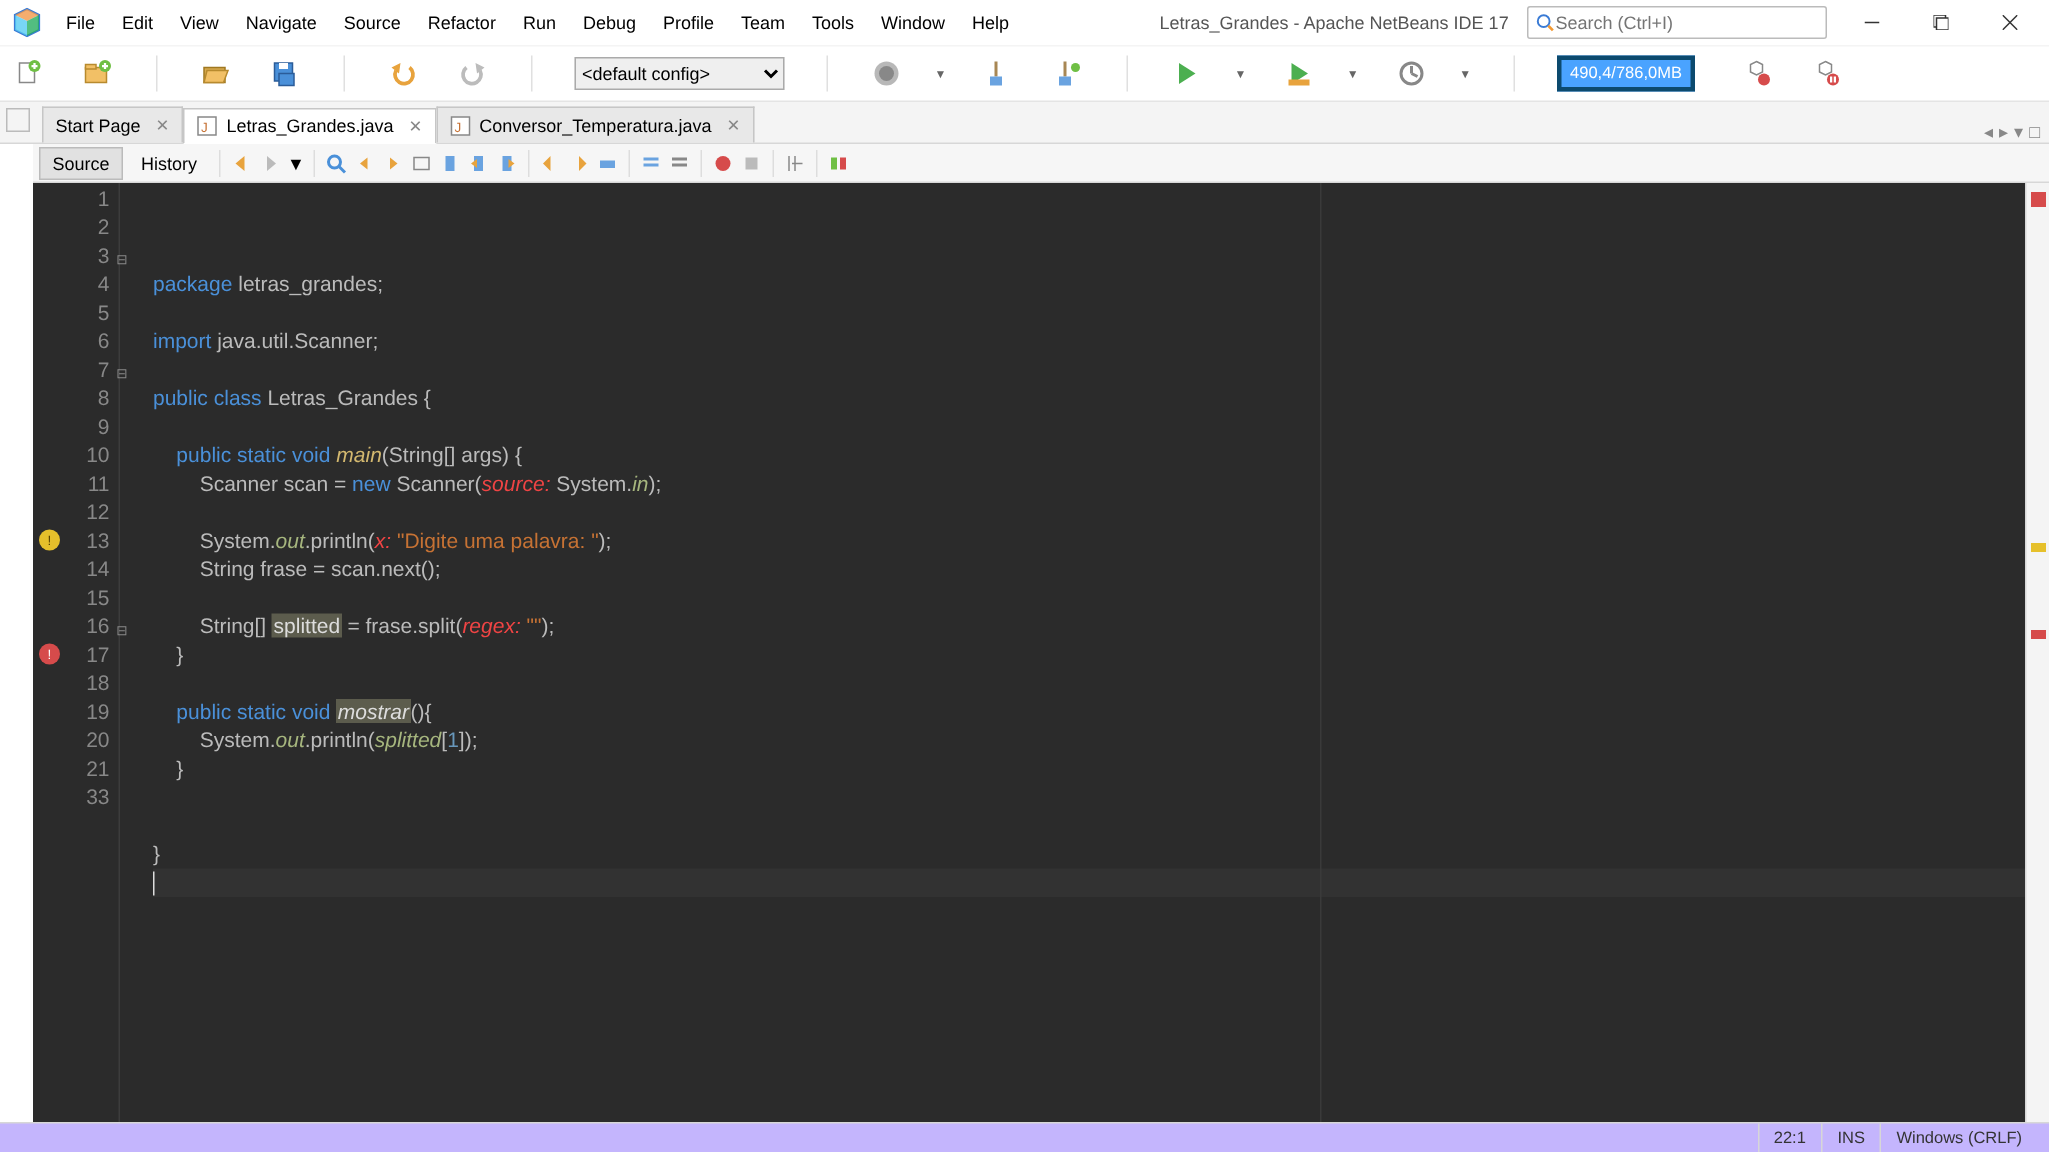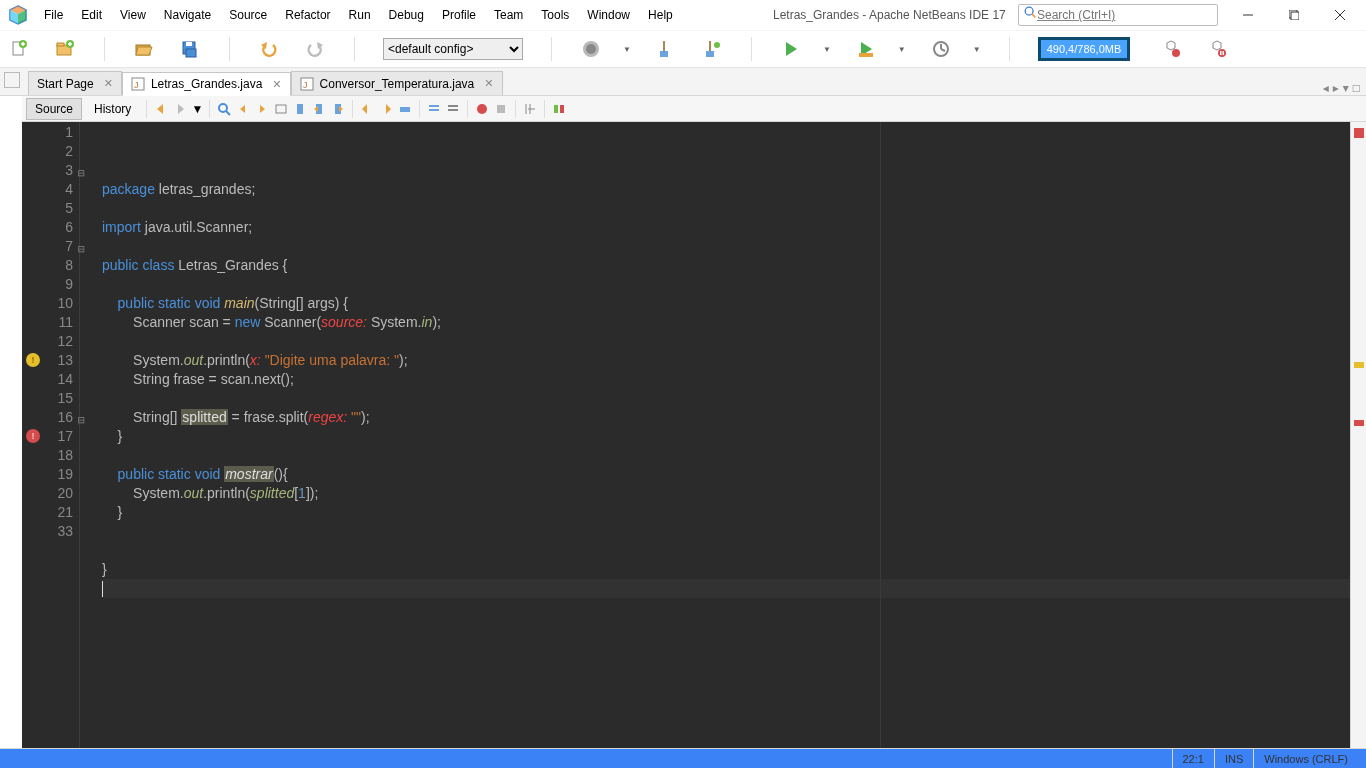--- a/index.html
+++ b/index.html
@@ -3,21 +3,21 @@
 <meta charset="utf-8">
 <style>
 * { margin: 0; padding: 0; box-sizing: border-box; font-family: "Segoe UI", Tahoma, sans-serif; }
 body { width: 1366px; height: 768px; overflow: hidden; background: #fff; display: flex; flex-direction: column; font-size: 12px; }
 
 .titlebar { height: 30px; background: #fff; display: flex; align-items: center; padding: 0 4px; }
 .titlebar .logo { width: 20px; height: 20px; margin: 0 8px 0 4px; }
 .titlebar .menus { display: flex; gap: 2px; }
 .titlebar .menus span { padding: 4px 8px; cursor: default; }
 .titlebar .title-text { flex: 1; text-align: center; color: #555; font-size: 12px; padding-left:80px; }
-.titlebar .search-box { display: flex; width: 200px; height: 22px; border: 1px solid #bbb; border-radius: 2px; padding: 0 4px; margin-right: 8px; color:#888;text-decoration:underline;}
+.titlebar .search-box { display: flex; align-items: center; width: 200px; height: 22px; border: 1px solid #bbb; border-radius: 2px; padding: 0 4px; margin-right: 8px; color:#888;}
 .titlebar .search-box input { border: none; outline: none; flex: 1; font-size: 12px; color:#888; }
 .titlebar .winctl { display: flex; gap: 2px; }
 .titlebar .winctl div { width: 44px; height: 28px; display: flex; align-items: center; justify-content: center; }
 
 .toolbar { height: 38px; background: #fff; border-top:1px solid #f4f4f4; border-bottom: 1px solid #e4e4e4; display: flex; align-items: center; padding: 0 8px; gap: 24px; }
 .toolbar .sep { width: 1px; height: 24px; background: #e0e0e0; margin: 0 4px; }
 .toolbar .icon { width: 22px; height: 22px; display:flex; align-items:center; justify-content:center; }
 .toolbar select { height: 22px; width: 140px; border:1px solid #aaa; font-size:12px; }
 .toolbar .mem { background: #4aa3ff; color:#fff; font-size:11px; padding:3px 6px; border:3px solid #0c4a6e;}
 .toolbar .dropdown-arrow{font-size:8px; color:#666; margin-left:-3px;}
@@ -60,21 +60,21 @@
 .codebody .gray-hi{ background:#5c5c4d; color:#ddd; padding:0 1px;}
 .guide{ position:absolute; top:0; bottom:0; left:800px; width:1px; background:#3a3a3a;}
 .caret{ display:inline-block; width:1px; height:16px; background:#ddd; vertical-align:middle;}
 
 .err-strip{ width:16px; background:#f4f4f4; border-left:1px solid #d7d7d7; position:relative;}
 .err-strip .dot{ position:absolute; left:3px; width:10px; height:6px;}
 .err-strip .red{ background:#d64b4b;}
 .err-strip .yel{ background:#e6c02b;}
 .err-strip .redtop{ top:6px; width:10px; height:10px; background:#d64b4b;}
 
-.statusbar{ height:20px; background:#3b82f6; border-top:1px solid #d7d7d7; display:flex; align-items:center; font-size:11px; padding:0 8px; color:#333;}
+.statusbar{ height:20px; background:#c4b5fd; border-top:1px solid #d7d7d7; display:flex; align-items:center; font-size:11px; padding:0 8px; color:#333;}
 .statusbar .cell{ border-left:1px solid #d7d7d7; padding:0 10px; height:100%; display:flex; align-items:center;}
 .statusbar .spacer{ flex:1;}
 svg{display:block;}
 </style>
 </head>
 <body>
 
 <div class="titlebar">
   <div class="logo">
     <svg viewBox="0 0 20 20">

